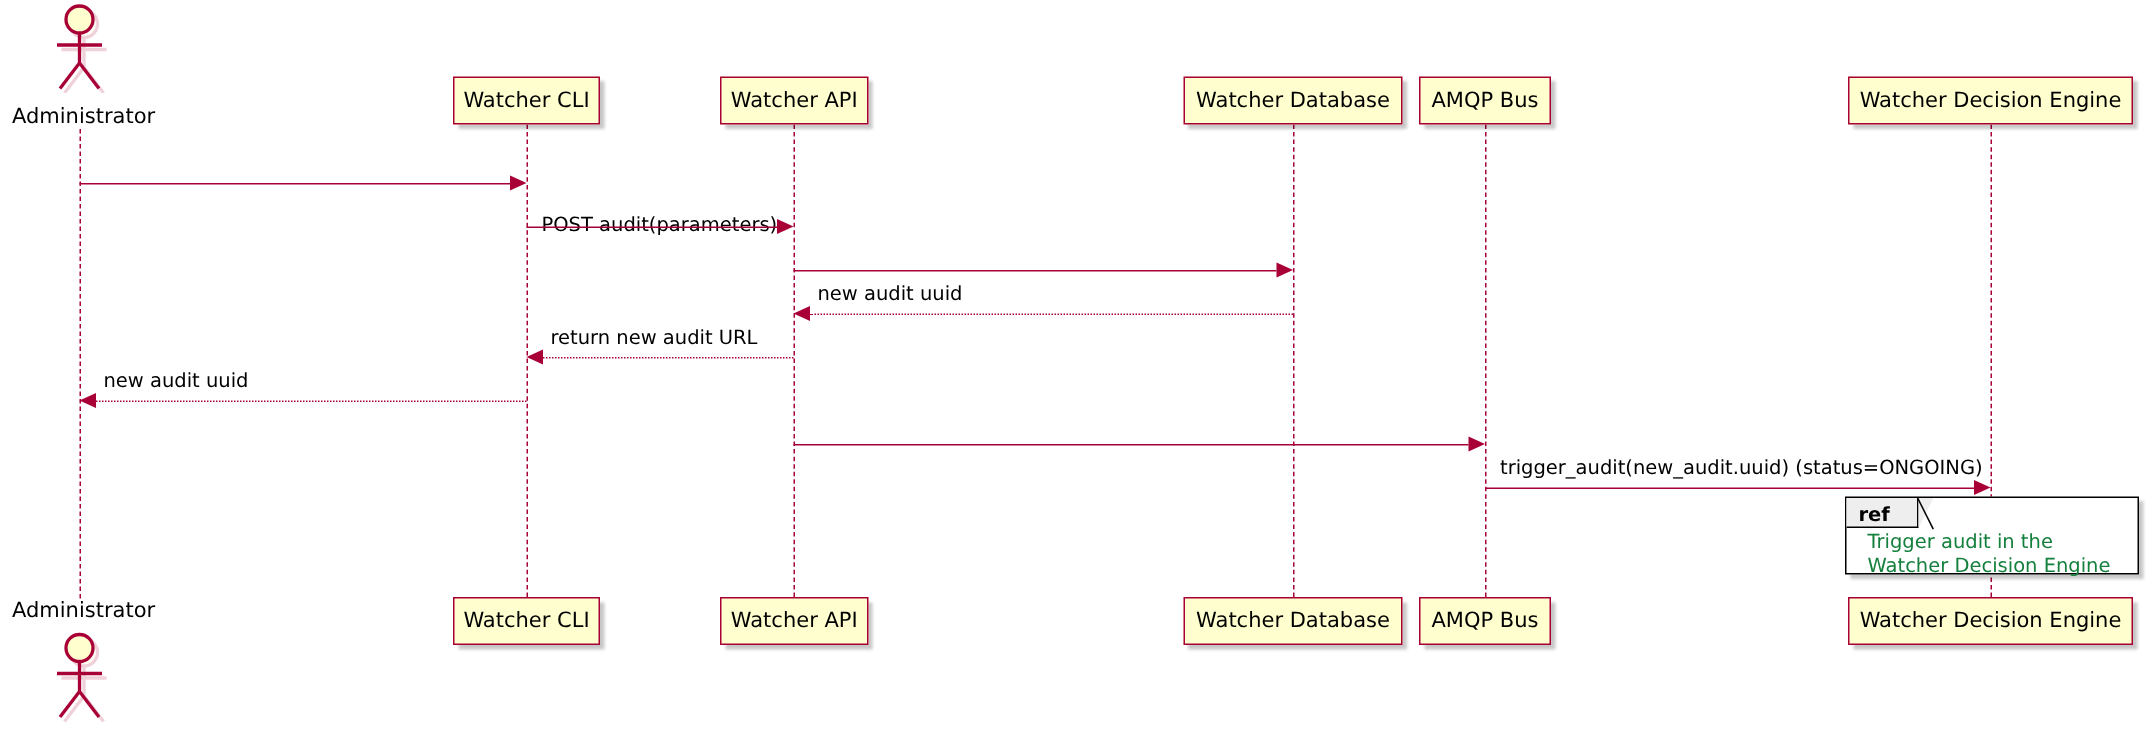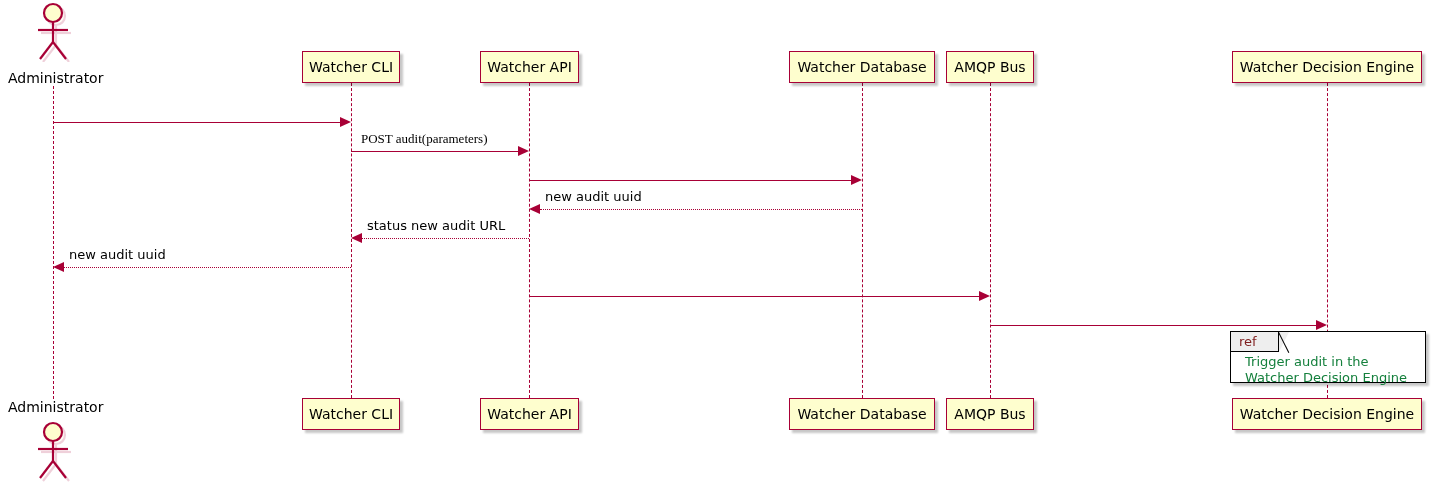--- a/index.html
+++ b/index.html
@@ -10,20 +10,21 @@
   body {
     font-family: "DejaVu Sans", sans-serif;
     -webkit-font-smoothing: antialiased;
   }
   #diagram {
     position: relative;
     width: 1434px;
     height: 486px;
     background: #ffffff;
     overflow: hidden;
+    border-radius: 18px;
   }
   .participant-box {
     position: absolute;
     background: #FEFECE;
     border: 1.5px solid #A80036;
     box-shadow: 3px 3px 2px rgba(0,0,0,0.22);
     color: #000000;
     font-size: 14px;
     line-height: 1;
     display: flex;
@@ -86,24 +87,24 @@
   }
   .ref-tab {
     position: absolute;
     left: 0;
     top: 0;
     height: 20px;
     background: #EEEEEE;
     border-right: 1.5px solid #000000;
     border-bottom: 1.5px solid #000000;
     font-size: 13px;
-    font-weight: normal;
-    color: #7f1d1d;
+    font-weight: bold;
+    color: #000000;
     display: flex;
-    align-items: center;
+    align-items: flex-end;
     padding: 0 8px;
     box-sizing: border-box;
   }
   .ref-tab-notch {
     position: absolute;
     top: 0;
     width: 0;
     height: 0;
     border-left: 10px solid #EEEEEE;
     border-bottom: 20px solid transparent;
@@ -203,42 +204,43 @@
   <div class="participant-box" style="left:946px; top:398px; width:88px;">
     <span>AMQP Bus</span>
   </div>
   <div class="participant-box" style="left:1232px; top:398px; width:190px;">
     <span>Watcher Decision Engine</span>
   </div>
 
   <div class="arrow-line" style="left:53px; top:122px; width:287px;"></div>
   <div class="arrow-head right" style="left:340px; top:117px;"></div>
 
-  <div class="msg-label" style="left:361px; top:131px;font-family:Liberation Serif, serif;">POST audit(parameters)</div>
+  <div class="msg-label" style="left:361px; top:143px;">POST audit(parameters)</div>
   <div class="arrow-line" style="left:351px; top:151px; width:167px;"></div>
   <div class="arrow-head right" style="left:518px; top:146px;"></div>
 
   <div class="arrow-line" style="left:529px; top:180px; width:322px;"></div>
   <div class="arrow-head right" style="left:851px; top:175px;"></div>
 
   <div class="msg-label" style="left:545px; top:189px;">new audit uuid</div>
   <div class="arrow-line dotted" style="left:540px; top:209px; width:322px;"></div>
   <div class="arrow-head left" style="left:529px; top:204px;"></div>
 
-  <div class="msg-label" style="left:367px; top:218px;">status new audit URL</div>
+  <div class="msg-label" style="left:367px; top:218px;">return new audit URL</div>
   <div class="arrow-line dotted" style="left:362px; top:238px; width:167px;"></div>
   <div class="arrow-head left" style="left:351px; top:233px;"></div>
 
   <div class="msg-label" style="left:69px; top:247px;">new audit uuid</div>
   <div class="arrow-line dotted" style="left:64px; top:267px; width:287px;"></div>
   <div class="arrow-head left" style="left:53px; top:262px;"></div>
 
   <div class="arrow-line" style="left:529px; top:296px; width:450px;"></div>
   <div class="arrow-head right" style="left:979px; top:291px;"></div>
 
+  <div class="msg-label" style="left:1000px; top:305px;">trigger_audit(new_audit.uuid) (status=ONGOING)</div>
   <div class="arrow-line" style="left:990px; top:325px; width:326px;"></div>
   <div class="arrow-head right" style="left:1316px; top:320px;"></div>
 
   <div class="ref-frame" style="left:1230px; top:331px; width:196px; height:52px;">
     <div class="ref-tab" style="width:48px;">
       <span>ref</span>
     </div>
     <div class="ref-tab-notch" style="left:48px;"></div>
     <div class="ref-tab-notch-line" style="left:48px; top:0px; transform: rotate(63.4deg);"></div>
     <div class="ref-body" style="left:14px; top:22px;">Trigger audit in the</div>

